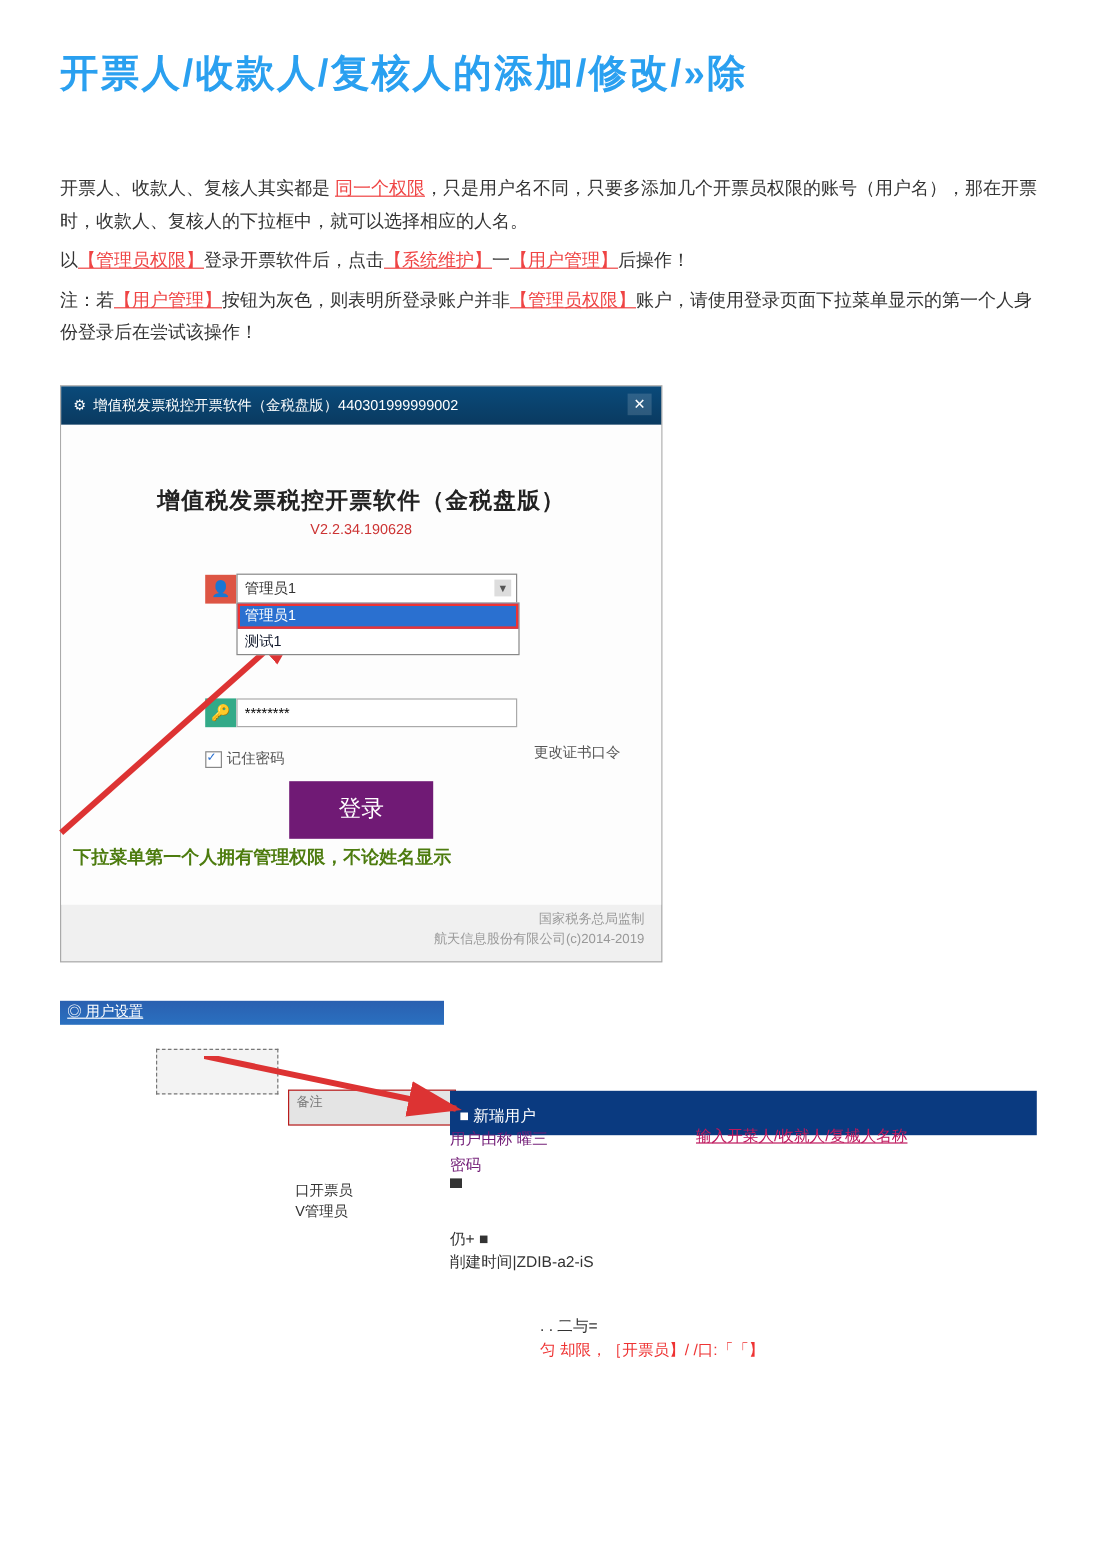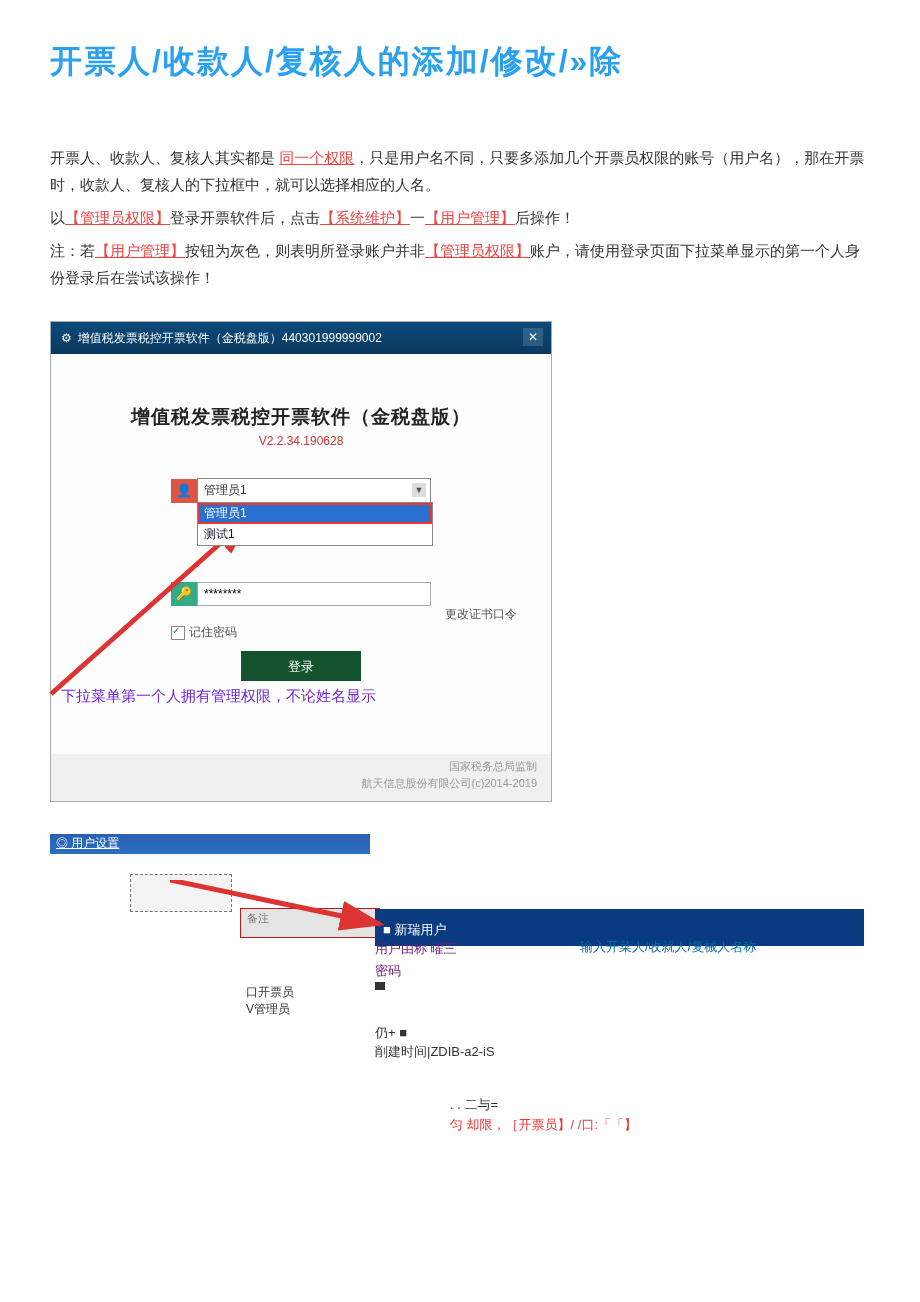--- a/index.html
+++ b/index.html
@@ -127,49 +127,50 @@
   }
   .dropdown-list .opt.highlight{
     background:#2a70d0;
     color:#fff;
     border:2px solid #e33;
     padding:0px 4px;
   }
   .pwd-row{margin-top:78px;}
   .change-cert{
     position:absolute;
-    right:34px; top:252px;
+    right:34px; top:265px;
     font-size:12px;
     color:#555;
   }
   .remember-row{
     width:260px;margin:18px auto 10px auto;
     font-size:12px;color:#555;
   }
   .remember-row .cb{
     display:inline-block;width:12px;height:12px;border:1px solid #888;
     vertical-align:middle;margin-right:4px;background:#fff;position:relative;
   }
   .remember-row .cb::after{content:"✓";position:absolute;font-size:10px;color:#2a70d0;left:0;top:-2px;}
   .login-btn{
     display:block;
-    width:120px;height:30px;
+    width:120px;height:48px;
     margin:4px auto 6px auto;
-    background:#14532d;
+    background:#701a75;
     color:#fff;
     text-align:center;
     line-height:30px;
-    font-size:13px;
+    font-size:19px;
     border:none;
   }
   .annot{
-    color:#6d28d9;
+    color:#4d7c0f;
     font-size:15px;
     margin-left:-20px;
     margin-top:0;
+    font-weight:bold;
   }
   .gov-note{
     text-align:right;
     font-size:11px;
     color:#999;
     padding:4px 14px 10px 0;
     line-height:1.5;
   }
   .arrow-svg1{
     position:absolute;
@@ -222,22 +223,23 @@
   .form2{
     position:absolute;
     left:325px; top:72px;
     font-size:13px;
     color:#701a75;
   }
   .form2 .row{margin:4px 0;}
   .red-annot-2a{
     position:absolute;
     left:530px; top:74px;
-    color:#0369a1;
-    font-size:13px;
+    color:#be185d;
+    font-size:13px;
+    text-decoration:underline;
   }
   .role-box{
     position:absolute;
     left:196px; top:120px;
     font-size:12px;
     color:#333;
   }
   .form3{
     position:absolute;
     left:325px; top:160px;

